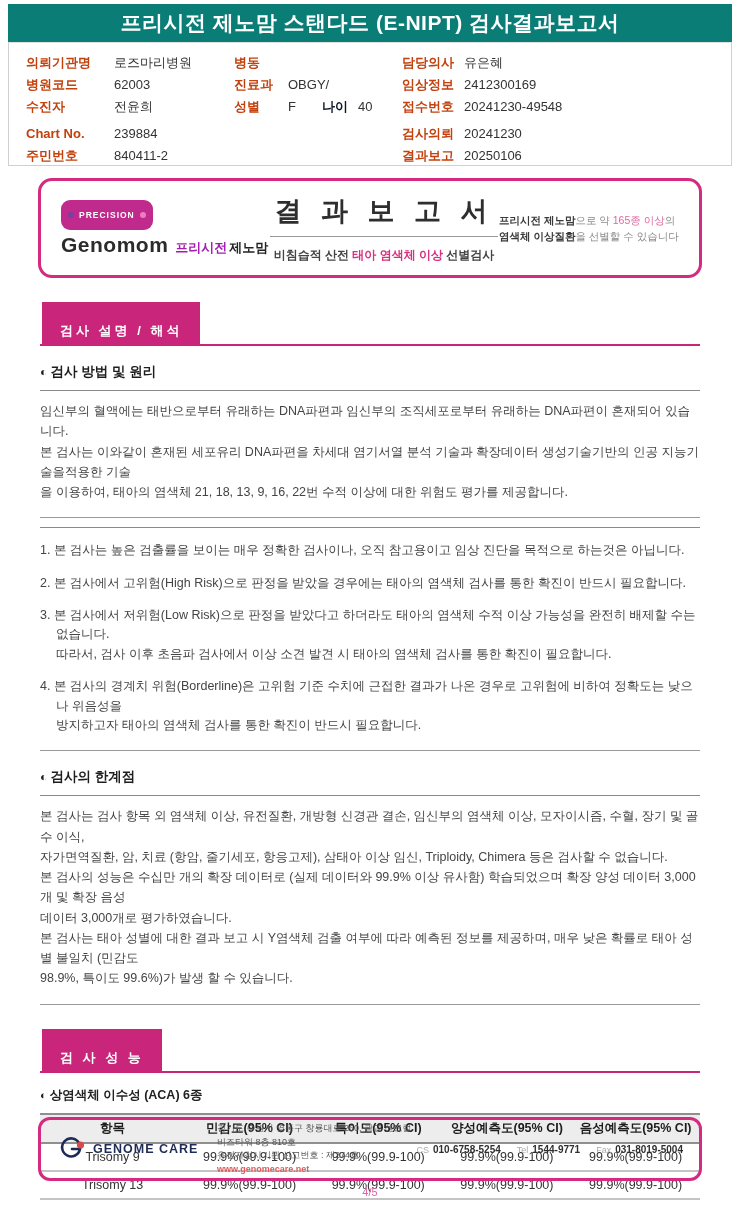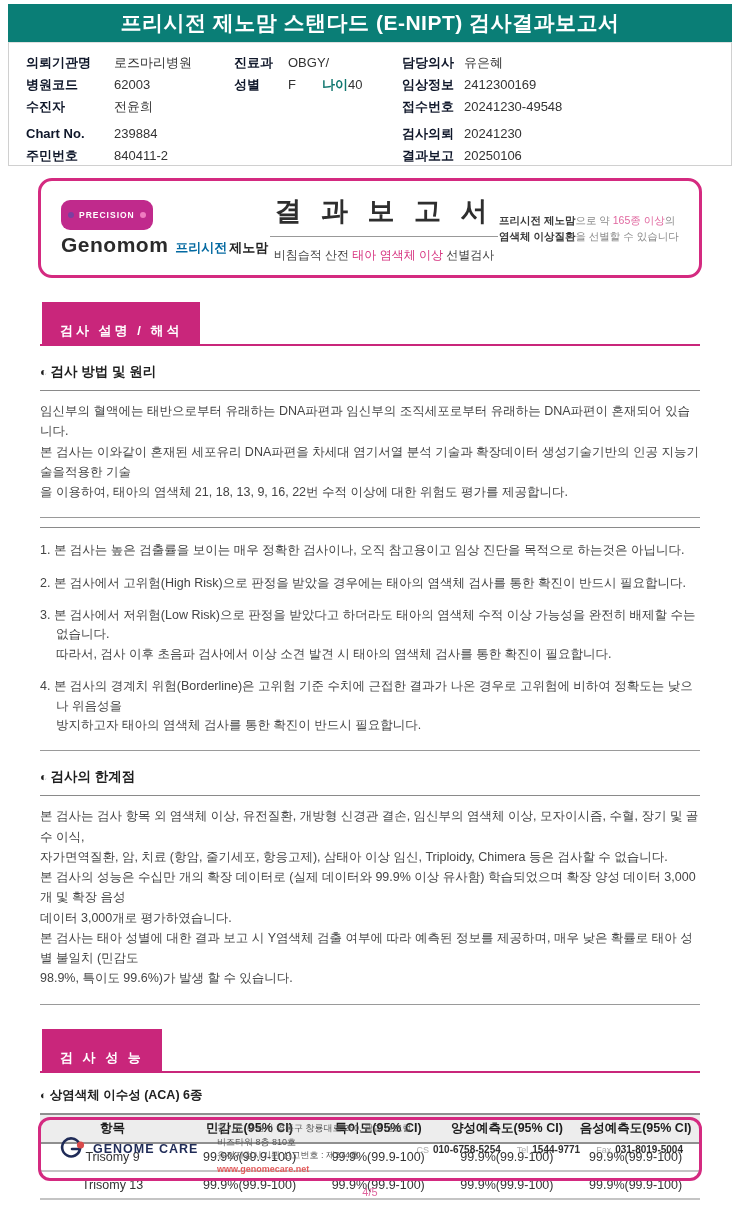--- a/index.html
+++ b/index.html
@@ -20,50 +20,50 @@
     margin:0 8px; border:1px solid #d0d0d0; border-top:1px solid #e0e0e0;
     height:124px; display:flex; padding:9px 0 0 17px;
   }
   .info-col1 { width:208px; }
   .info-col2 { width:168px; }
   .info-col3 { width:300px; }
   .info-row { display:flex; line-height:22px; font-size:13px; white-space:nowrap; }
   .info-col1 .info-row:nth-child(4),
   .info-col2 .info-row:nth-child(4),
   .info-col3 .info-row:nth-child(4) { margin-top:5px; }
-  .info-label { font-weight:bold; color:#0f172a; }
+  .info-label { font-weight:bold; color:#c2410c; }
   .info-col1 .info-label { width:88px; }
   .info-col2 .info-label { width:54px; }
   .info-col3 .info-label { width:62px; }
-  .info-label2 { font-weight:bold; color:#0f766e; margin-left:26px; }
+  .info-label2 { font-weight:bold; color:#0f172a; margin-left:26px; margin-right:10px; }
   .info-value { color:#333; }
   
   .banner {
     margin:12px 38px 0; height:100px; border:3px solid #d42a80; border-radius:14px;
     display:flex; align-items:center; padding:0 14px 0 20px;
   }
   .brand-block { width:208px; }
   .pill {
     display:inline-flex; align-items:center; gap:5px; background:#c02a8c; color:#fff;
     border-radius:9px; font-size:8.5px; font-weight:bold; letter-spacing:1px;
     padding:10px 7px; margin-bottom:3px;
   }
   .pill .dot { width:6px; height:6px; border-radius:50%; display:inline-block; }
   .dot-l { background:#7c3fa0; }
   .dot-r { background:#ef7cc0; }
   .brand-line { white-space:nowrap; }
   .brand-en { font-size:21px; font-weight:bold; color:#2b2b2b; letter-spacing:0.5px; }
-  .brand-kr1 { font-size:13px; font-weight:bold; color:#0369a1; margin-left:7px; }
+  .brand-kr1 { font-size:13px; font-weight:bold; color:#a21caf; margin-left:7px; }
   .brand-kr2 { font-size:13px; font-weight:bold; color:#222; margin-left:2px; }
   .banner-center { flex:1; text-align:center; }
   .banner-title {
     font-size:27px; font-weight:bold; color:#2e2e2e; letter-spacing:6px;
     display:inline-block; padding:0 4px 7px; border-bottom:1px solid #999;
   }
-  .banner-sub { font-size:12px; color:#444; margin-top:10px; font-weight:normal; }
+  .banner-sub { font-size:12px; color:#444; margin-top:10px; font-weight:bold; }
   .banner-sub .accent { color:#d6327f; }
   .banner-note { width:186px; font-size:10.5px; color:#8a8a8a; line-height:1.55; }
   .banner-note b { color:#3a3a3a; }
   .banner-note .accent { color:#e0679f; }
   
   .section-bar { margin:24px 40px 0; border-bottom:2px solid #c9267b; }
   .section-bar .tag {
     display:inline-block; background:#c9267b; color:#fff; font-size:13px; font-weight:bold;
     letter-spacing:3px; padding:20px 18px 4px; margin-left:2px;
   }
@@ -128,20 +128,24 @@
       <div class="info-row">
         <span class="info-label">Chart No.</span>
         <span class="info-value">239884</span>
       </div>
       <div class="info-row">
         <span class="info-label">주민번호</span>
         <span class="info-value">840411-2</span>
       </div>
     </div>
   <div class="info-col2">
+      <div class="info-row">
+        <span class="info-label">병동</span>
+        <span class="info-value"></span>
+      </div>
       <div class="info-row">
         <span class="info-label">진료과</span>
         <span class="info-value">OBGY/</span>
       </div>
       <div class="info-row">
         <span class="info-label">성별</span>
         <span class="info-value">F</span>
         <span class="info-label2">나이</span>
         <span class="info-value">40</span>
       </div>

